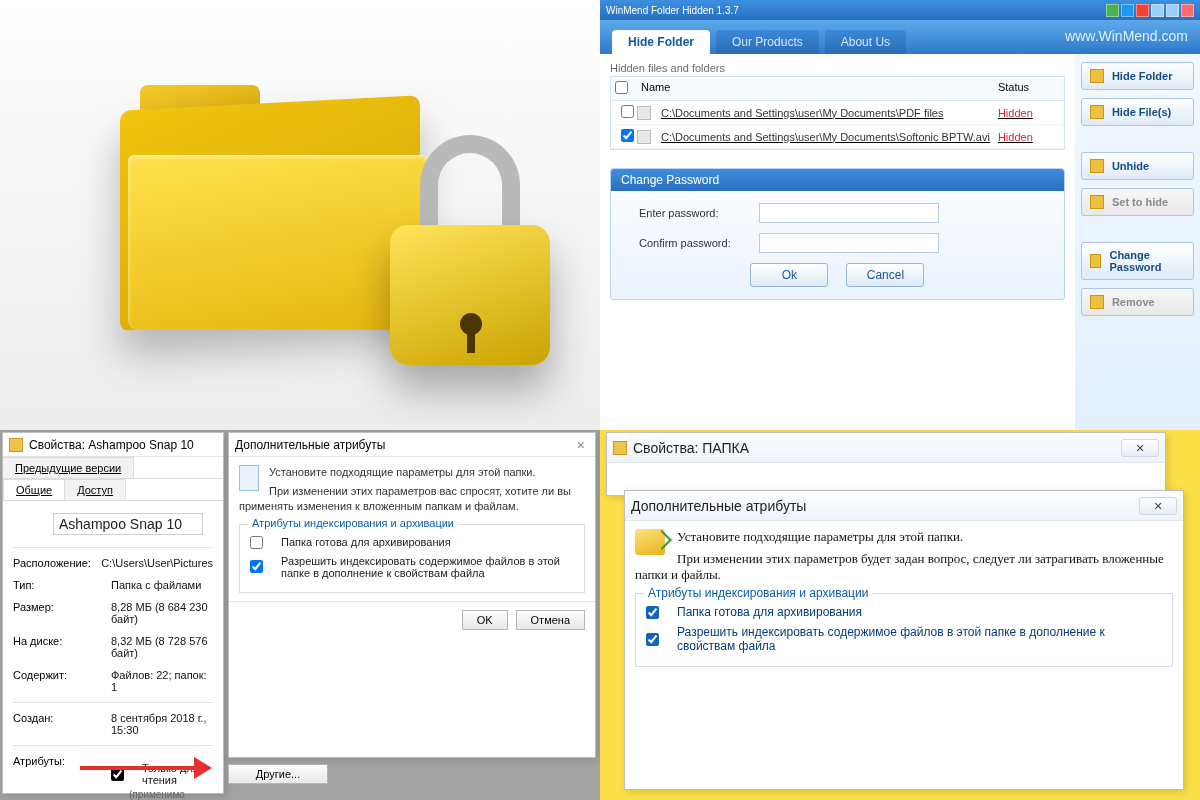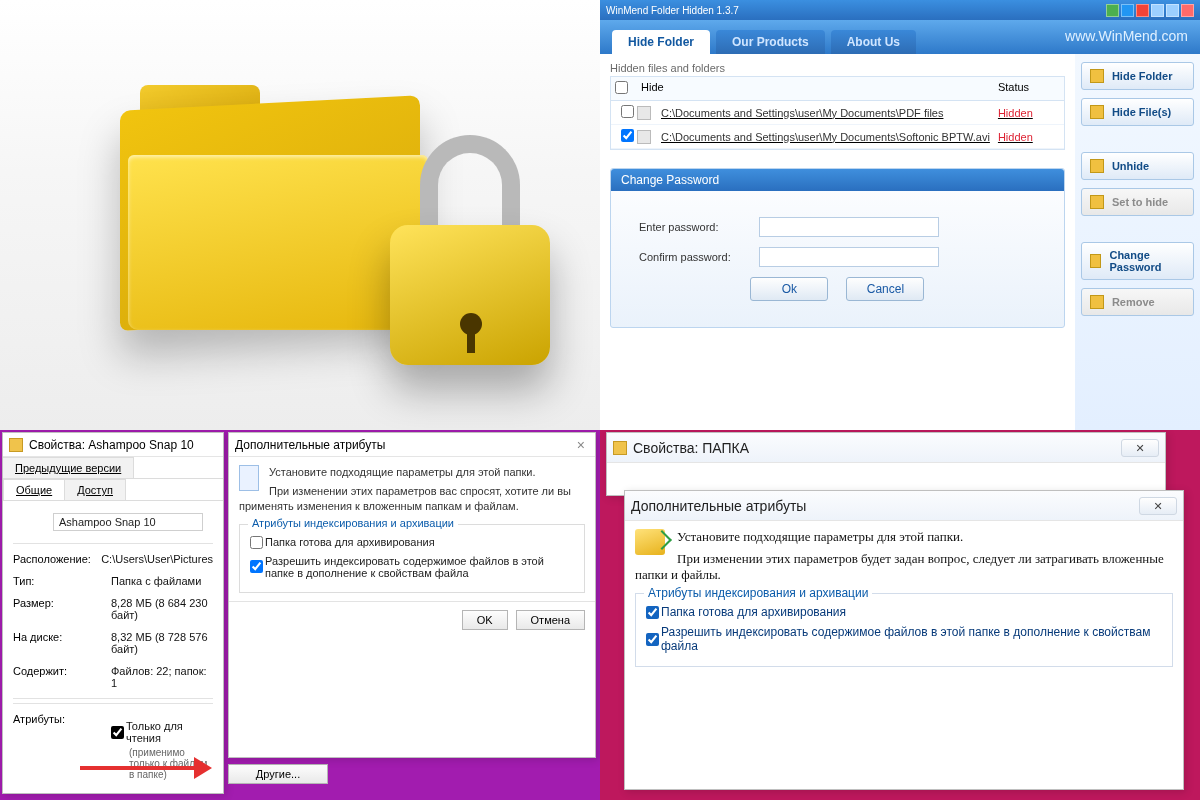--- a/index.html
+++ b/index.html
@@ -21,81 +21,81 @@
 .keyhole::after { content:""; position:absolute; left:7px; top:18px; width:8px; height:22px; background:#4a3600; }
 
 
 .panel-tr { position:relative; overflow:hidden; }
 .wm-titlebar { height:20px; background: linear-gradient(180deg,#3b8fe0,#2a6fbf); color:#fff; display:flex; align-items:center; padding:0 6px; font-size:10px;justify-content:center; }
 .wm-titlebar .spacer { flex:1; }
 .wm-sysbtn { width:13px; height:13px; margin-left:2px; border:1px solid rgba(255,255,255,.4); }
 .wm-green{background:#4caf50}.wm-blue{background:#2196f3}.wm-red{background:#f44336}.wm-min{background:#9ccfff}.wm-max{background:#9ccfff}.wm-close{background:#ff6a6a}
 .wm-header { height:34px; background: linear-gradient(180deg,#5ea9ec,#2e79c9); display:flex; align-items:end; padding:0 12px; position:relative; }
 .wm-tabs { display:flex; gap:6px; }
-.wm-tab { padding:5px 16px 5px; background: linear-gradient(180deg,#3a88d8,#2d6cb4); color:#cfe5ff; border-radius:4px 4px 0 0; font-size:12px; cursor:pointer;font-weight:bold; }
+.wm-tab { padding:5px 16px 5px; background: linear-gradient(180deg,#3a88d8,#2d6cb4); color:#cfe5ff; border-radius:4px 4px 0 0; font-size:12px; cursor:pointer; }
 .wm-tab.active { background:#fff; color:#1258a0; font-weight:bold; }
 .wm-brand { position:absolute; right:12px; top:8px; color:#dff0ff; font-size:14px; }
 .wm-body { display:flex; height: calc(100% - 54px); }
 .wm-main { flex:1; background:#fff; padding:6px 10px; }
 .wm-side { width:140px; background: linear-gradient(180deg,#f2f8ff,#e3efff); padding:8px 6px; display:flex; flex-direction:column; gap:8px; }
 .wm-caption { color:#6b6b6b; font-size:11px; margin:2px 0 2px; }
 .wm-table { border:1px solid #d4e3f3; }
 .wm-thead { display:flex; background:#f7fbff; border-bottom:1px solid #d4e3f3; font-size:11px; }
 .wm-th1{width:26px;padding:4px}.wm-th2{flex:1;padding:4px}.wm-th3{width:70px;padding:4px}
 .wm-row { display:flex; align-items:center; border-bottom:1px solid #eef4fb; font-size:11px;text-decoration:underline; }
 .wm-row input[type=checkbox]{ margin:0 6px; }
 .wm-fileicon { width:14px; height:14px; background:#e8e8e8; border:1px solid #bbb; margin-right:6px; }
 .wm-status { width:70px; color:#d23; padding:4px; }
 .wm-path { flex:1; padding:4px; color:#333; white-space:nowrap; overflow:hidden; text-overflow:ellipsis; }
 
 .wm-panel { margin-top:18px; border:1px solid #bcd5ef; border-radius:3px; background:linear-gradient(180deg,#fefeff,#eaf2fb); }
 .wm-panel-title { background:linear-gradient(180deg,#3f8fdd,#2a6fbf); color:#fff; padding:4px 10px; font-size:12px; border-radius:3px 3px 0 0; }
-.wm-panel-body { padding:26px 28px; }
+.wm-panel-body { padding:12px 28px; }
 .wm-field { display:flex; align-items:center; margin-bottom:10px; }
 .wm-field label { width:120px; color:#333; }
 .wm-field input { flex:1; max-width:180px; height:20px; border:1px solid #b8cde4; background:#fff; padding:0 4px; }
 .wm-btnrow { display:flex; gap:18px; justify-content:center; margin-top:6px; }
 .wm-btn { min-width:78px; text-align:center; padding:4px 10px; background:linear-gradient(180deg,#fefefe,#dfe9f4); border:1px solid #9ab7d4; border-radius:3px; color:#1a5aa5; cursor:pointer; font-size:12px; }
 
 .wm-sidebtn { display:flex; align-items:center; gap:8px; padding:6px 8px; background:linear-gradient(180deg,#fff,#dfeaf7); border:1px solid #aac8e6; border-radius:3px; color:#114b86; font-size:11px; font-weight:bold; cursor:pointer; }
 .wm-sidebtn.dim { color:#8b8b8b; background:linear-gradient(180deg,#f7f7f7,#e8e8e8); }
 .wm-sidebtn .si { width:14px; height:14px; background:#f0c040; border:1px solid #c29818; }
 
 
-.panel-bl { position:relative; background:#a21caf; overflow:hidden; }
+.panel-bl { position:relative; background:#a3a3a3; overflow:hidden; }
 .dlg { position:absolute; background:#fff; border:1px solid #bfbfbf; box-shadow: 2px 2px 8px rgba(0,0,0,.15); }
 .dlg-title { height:24px; display:flex; align-items:center; padding:0 6px; font-size:12px; background:#fff; border-bottom:1px solid #e5e5e5; }
 .dlg-title .fi { width:14px; height:14px; background:#f0c34b; margin-right:6px; border:1px solid #c79a23; }
 .dlg-close { margin-left:auto; color:#888; font-size:14px; padding:0 4px; }
 .tabs { display:flex; border-bottom:1px solid #dcdcdc;text-decoration:underline; }
 .tab { padding:4px 12px; font-size:11px; background:#f2f2f2; border:1px solid #dcdcdc; border-bottom:none; margin-right:-1px; cursor:pointer; }
 .tab.active { background:#fff; }
 .propbody { padding:8px 10px; font-size:11px; color:#222; }
 .proprow { display:flex; padding:5px 0; }
 .proprow .k { width:98px; color:#000; }
 .proprow .v { flex:1; color:#111; }
-.textish { border:1px solid #cfcfcf; padding:2px 5px; margin:4px 0 8px; font-size:11px; width: 150px; }
+.textish { border:1px solid #cfcfcf; padding:2px 5px; margin:4px 0 8px; font-size:14px; width: 150px; }
 .hr { border-top:1px solid #e2e2e2; margin:4px 0; }
 .attrbox { padding-top:4px; }
-.attrline { display:flex; align-items:center; gap:2px; padding:3px 0; font-size:11px; }
+.attrline { display:flex; align-items:center; gap:18px; padding:3px 0; font-size:11px; }
 .btn { padding:3px 14px; border:1px solid #b5b5b5; background:linear-gradient(180deg,#fdfdfd,#e9e9e9); cursor:pointer; font-size:11px; }
 .arrow { position:absolute; width:140px; height:30px; }
 .arrow-line { position:absolute; left:0; top:14px; width:120px; height:4px; background:#e53030; }
 .arrow-head { position:absolute; right:8px; top:5px; width:0;height:0; border-left:18px solid #e53030; border-top:11px solid transparent; border-bottom:11px solid transparent; }
 .highlight-red { outline:2px solid #e53030; outline-offset:-1px; }
 
 
 .group { border:1px solid #dcdcdc; margin-top:10px; padding:8px 10px 10px; position:relative; }
 .group .legend { position:absolute; top:-8px; left:8px; background:#fff; padding:0 4px; color:#0b5cab; font-size:11px; }
 .icon-page { width:20px;height:26px; background:#eaf2ff; border:1px solid #9dbfe6; float:left; margin-right:10px; }
 .note { color:#333; font-size:11px; line-height:1.35; }
 .btnrow { display:flex; gap:8px; justify-content:flex-end; padding:8px 10px; border-top:1px solid #e3e3e3; }
 
 
-.panel-br { position:relative; background:#be185d; overflow:hidden; }
+.panel-br { position:relative; background:#fde047; overflow:hidden; }
 .w7 .dlg-title { background:linear-gradient(180deg,#fbfcfe,#eef3fa); height:30px; font-size:14px; color:#222; }
 .w7-close { margin-left:auto; width:38px; height:18px; border:1px solid #cfd8e3; border-radius:3px; background:linear-gradient(180deg,#fefefe,#e6edf6); text-align:center; font-size:11px; color:#444; line-height:16px; }
 .w7 .note-big { font-family:"Segoe UI"; font-size:13px; color:#111; }
 .w7 .group { border:1px solid #d2dcea; }
 .w7 .group .legend { color:#0b5cab; font-size:12px; }
 .w7 .attrline { font-size:12px; color:#073a7a; }
 .w7 .attrline input[type=checkbox]{ accent-color:#1364c0; }
 .folder-ic { width:30px; height:26px; background:linear-gradient(160deg,#ffe27a,#e7b21c); border-radius:3px; float:left; margin-right:12px; position:relative; }
 .folder-ic::after{content:"";position:absolute;right:-4px;top:4px; width:12px;height:12px; border:2px solid #2f9e44;border-left:none;border-top:none; transform:rotate(-45deg);}
 </style>
@@ -136,21 +136,21 @@
         <div class="wm-tab">About Us</div>
       </div>
       <div class="wm-brand">www.WinMend.com</div>
     </div>
     <div class="wm-body">
       <div class="wm-main">
         <div class="wm-caption">Hidden files and folders</div>
         <div class="wm-table">
           <div class="wm-thead">
             <div class="wm-th1"><input type="checkbox" style=""></div>
-            <div class="wm-th2">Hide</div>
+            <div class="wm-th2">Name</div>
             <div class="wm-th3">Status</div>
           </div>
           <div class="wm-row">
             <div class="wm-th1"><input type="checkbox" style=""></div>
             <span class="wm-fileicon"></span>
             <div class="wm-path">C:\Documents and Settings\user\My Documents\PDF files</div>
             <div class="wm-status">Hidden</div>
           </div>
           <div class="wm-row">
             <div class="wm-th1"><input type="checkbox" checked="" style=""></div>
@@ -244,20 +244,24 @@
           </div>
         <div class="proprow">
             <span class="k">На диске:</span>
             <span class="v">8,32 МБ (8 728 576 байт)</span>
           </div>
         <div class="proprow">
             <span class="k">Содержит:</span>
             <span class="v">Файлов: 22; папок: 1</span>
           </div>
         <div class="hr"></div>
+        <div class="proprow">
+            <span class="k">Создан:</span>
+            <span class="v">8 сентября 2018 г., 15:30</span>
+          </div>
         <div class="hr"></div>
         <div class="proprow">
             <span class="k">Атрибуты:</span>
           <span class="v attrbox">
             <div class="attrline">
                 <input type="checkbox" checked="" style="accent-color: rgb(0, 0, 0);">
                 <span>Только для чтения</span>
               </div>
             <div style="color:#666;font-size:10px;padding-left:18px">(применимо только к файлам в папке)</div>
 

